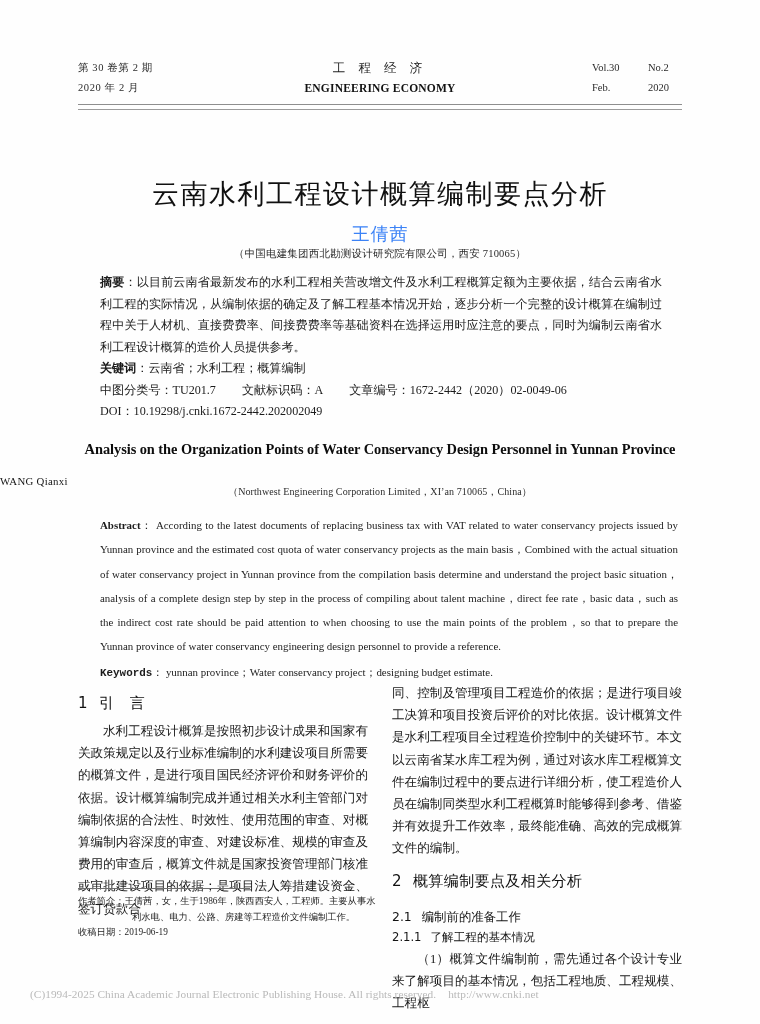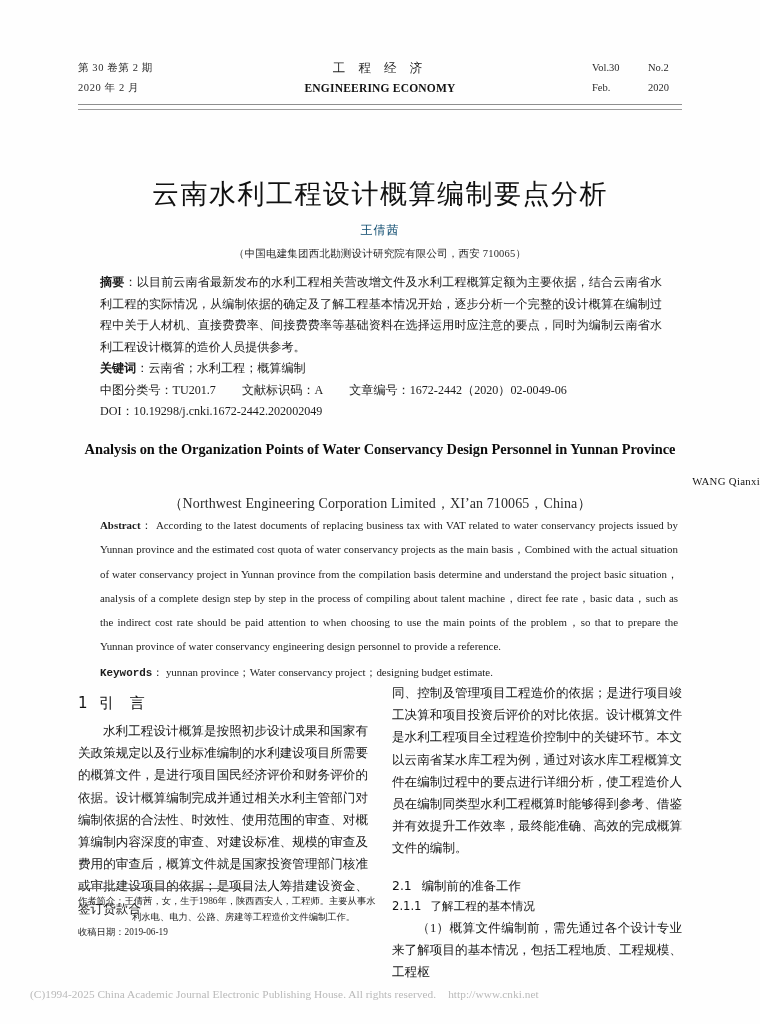--- a/index.html
+++ b/index.html
@@ -97,23 +97,23 @@
     letter-spacing: 1.5px;
     color: #101010;
   }
   .author-cn {
     position: absolute;
     left: 0;
     right: 0;
     top: 222px;
     text-align: center;
     font-family: "DejaVu Sans", "Liberation Sans", sans-serif;
-    font-size: 12px;
+    font-size: 18px;
     letter-spacing: 1px;
-    color: #0c4a6e;
+    color: #3b82f6;
   }
   .affil-cn {
     position: absolute;
     left: 0;
     right: 0;
     top: 247px;
     text-align: center;
     font-size: 10.5px;
     letter-spacing: 0.2px;
     color: #2a2a2a;
@@ -153,31 +153,31 @@
     font-size: 14.4px;
     font-weight: bold;
     letter-spacing: -0.05px;
     color: #0d0d0d;
     white-space: nowrap;
   }
   .author-en {
     position: absolute;
     left: 0; right: 0;
     top: 475px;
-    text-align: right;
+    text-align: left;
     font-size: 10.8px;
     letter-spacing: 0.3px;
     color: #151515;
   }
   .affil-en {
     position: absolute;
     left: 0; right: 0;
-    top: 495px;
-    text-align: center;
-    font-size: 14px;
+    top: 485px;
+    text-align: center;
+    font-size: 10px;
     letter-spacing: 0.1px;
     color: #2c2c2c;
   }
   .en-block {
     position: absolute;
     left: 100px;
     top: 513px;
     width: 578px;
   }
   .en-para {
@@ -318,20 +318,21 @@
     <div class="en-kw"><b>Keywords</b>：&nbsp;<span>yunnan province；Water conservancy project；designing budget estimate.</span></div>
   </div>
 
   <div class="col col-left">
     <div class="h1"><span class="num">1</span><span>引　言</span></div>
     <p class="body-p">水利工程设计概算是按照初步设计成果和国家有关政策规定以及行业标准编制的水利建设项目所需要的概算文件，是进行项目国民经济评价和财务评价的依据。设计概算编制完成并通过相关水利主管部门对编制依据的合法性、时效性、使用范围的审查、对概算编制内容深度的审查、对建设标准、规模的审查及费用的审查后，概算文件就是国家投资管理部门核准或审批建设项目的依据；是项目法人筹措建设资金、签订贷款合</p>
   </div>
 
   <div class="col col-right">
     <p class="body-p noind">同、控制及管理项目工程造价的依据；是进行项目竣工决算和项目投资后评价的对比依据。设计概算文件是水利工程项目全过程造价控制中的关键环节。本文以云南省某水库工程为例，通过对该水库工程概算文件在编制过程中的要点进行详细分析，使工程造价人员在编制同类型水利工程概算时能够得到参考、借鉴并有效提升工作效率，最终能准确、高效的完成概算文件的编制。</p>
+    <div class="h1"><span class="num">2</span><span>概算编制要点及相关分析</span></div>
     <div class="h2"><span class="num">2.1</span><span>编制前的准备工作</span></div>
     <div class="h3"><span class="num">2.1.1</span><span>了解工程的基本情况</span></div>
     <p class="body-p">（1）概算文件编制前，需先通过各个设计专业来了解项目的基本情况，包括工程地质、工程规模、工程枢</p>
   </div>
 
   <div class="fn-rule"></div>
   <div class="fn">
     <div><span>作者简介</span>：<span>王倩茜，女，生于1986年，陕西西安人，工程师。主要从事水</span></div>
     <div class="fn-hang">利水电、电力、公路、房建等工程造价文件编制工作。</div>
     <div><span>收稿日期</span>：<span>2019-06-19</span></div>

